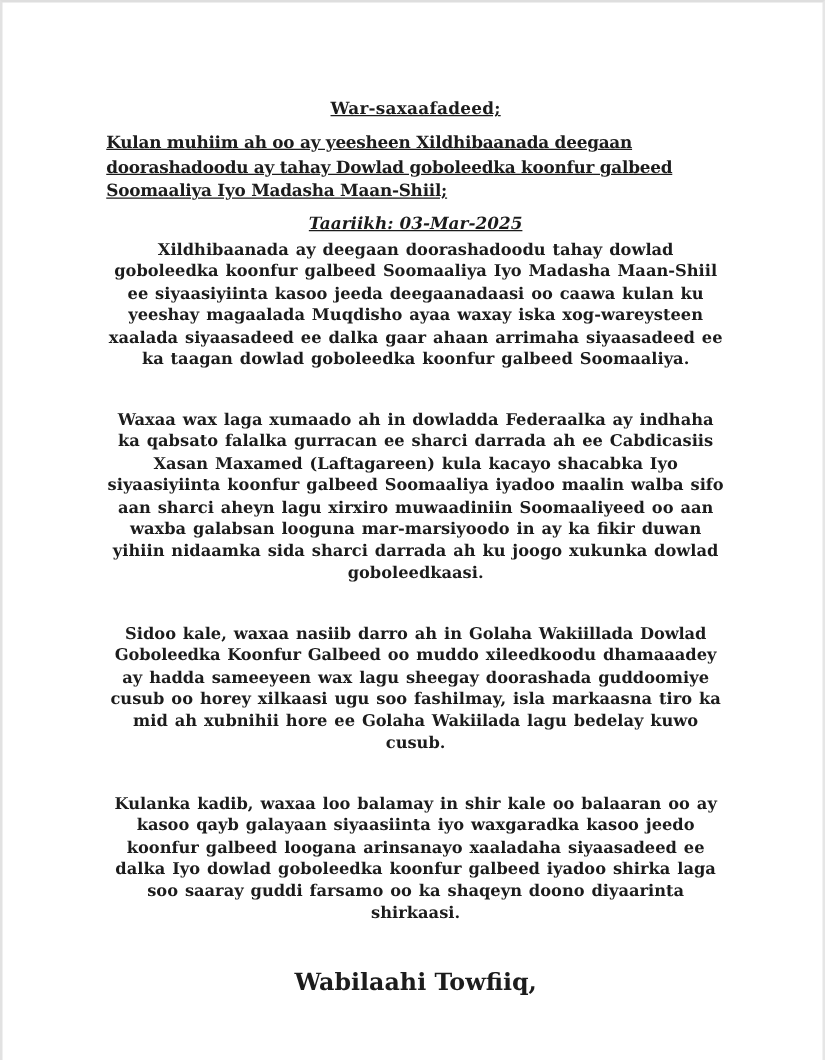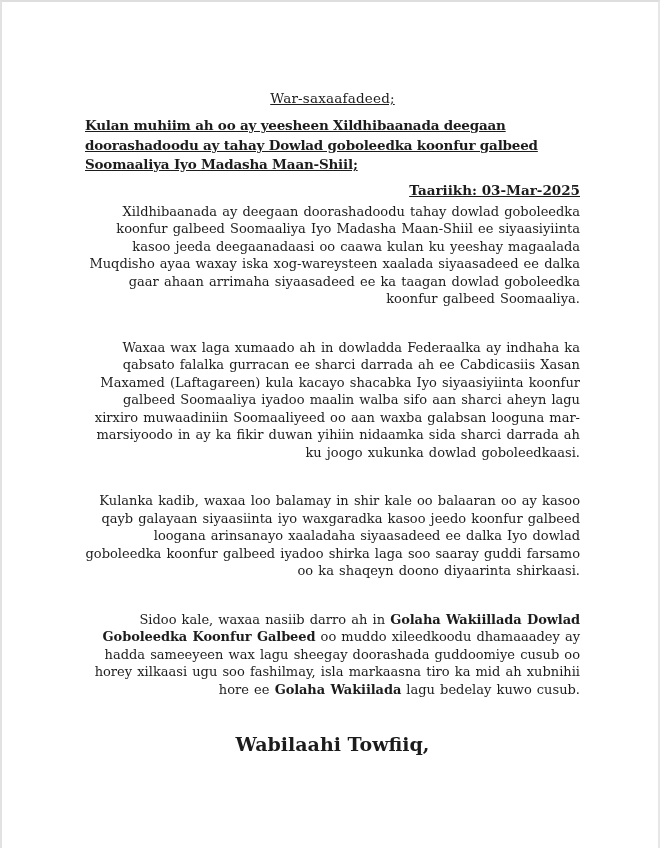--- a/index.html
+++ b/index.html
@@ -18,50 +18,52 @@
     border-right: 2px solid #e6e6e6;
     font-family: "DejaVu Serif", "Liberation Serif", serif;
     color: #1c1c1c;
     overflow: hidden;
   }
   .content {
     padding: 74px 78px 0 83px;
   }
   .doc-title {
     text-align: center;
-    font-weight: normal;
+    font-weight: bold;
     font-size: 13.5px;
     line-height: 20px;
     text-decoration: underline;
-    margin: 12px 0 8px 0;
+    margin: 1px 0 8px 0;
     letter-spacing: 0.2px;
   }
   .doc-heading {
     text-align: left;
     font-weight: bold;
     font-size: 13.5px;
     line-height: 19.5px;
     letter-spacing: -0.2px;
     text-decoration: underline;
     margin: 0 0 6px 0;
   }
   .doc-date {
-    text-align: right;
+    text-align: center;
     font-weight: bold;
     font-size: 13.5px;
     line-height: 19px;
     text-decoration: underline;
     margin: 0 0 3px 0;
+    font-style: italic;
   }
   .doc-paragraph {
     font-size: 13px;
     line-height: 17.5px;
-    text-align: right;
+    text-align: center;
     margin: 0 0 31px 0;
     word-spacing: 1px;
+    font-weight: bold;
   }
   .doc-paragraph b {
     letter-spacing: -0.1px;
   }
   .doc-closing {
     text-align: center;
     font-weight: bold;
     font-size: 19px;
     line-height: 18px;
     margin: 37px 0 0 0;
@@ -76,20 +78,20 @@
     <div class="doc-title">War-saxaafadeed;</div>
 
     <div class="doc-heading">Kulan muhiim ah oo ay yeesheen Xildhibaanada deegaan doorashadoodu ay tahay Dowlad goboleedka koonfur galbeed Soomaaliya Iyo Madasha Maan-Shiil;</div>
 
     <div class="doc-date">Taariikh: 03-Mar-2025</div>
 
     <p class="doc-paragraph"><span>Xildhibaanada ay deegaan doorashadoodu tahay dowlad goboleedka koonfur galbeed Soomaaliya Iyo Madasha Maan-Shiil ee siyaasiyiinta kasoo jeeda deegaanadaasi oo caawa kulan ku yeeshay magaalada Muqdisho ayaa waxay iska xog-wareysteen xaalada siyaasadeed ee dalka gaar ahaan arrimaha siyaasadeed ee ka taagan dowlad goboleedka koonfur galbeed Soomaaliya.</span></p>
 
     <p class="doc-paragraph"><span>Waxaa wax laga xumaado ah in dowladda Federaalka ay indhaha ka qabsato falalka gurracan ee sharci darrada ah ee Cabdicasiis Xasan Maxamed (Laftagareen) kula kacayo shacabka Iyo siyaasiyiinta koonfur galbeed Soomaaliya iyadoo maalin walba sifo aan sharci aheyn lagu xirxiro muwaadiniin Soomaaliyeed oo aan waxba galabsan looguna mar-marsiyoodo in ay ka fikir duwan yihiin nidaamka sida sharci darrada ah  ku joogo xukunka dowlad goboleedkaasi.</span></p>
 
+    <p class="doc-paragraph"><span>Sidoo kale, waxaa nasiib darro ah in </span><b>Golaha Wakiillada Dowlad Goboleedka Koonfur Galbeed</b><span> oo muddo xileedkoodu dhamaaadey ay hadda sameeyeen wax lagu sheegay doorashada guddoomiye cusub oo horey xilkaasi ugu soo fashilmay, isla markaasna tiro ka mid ah xubnihii hore ee </span><b>Golaha Wakiilada</b><span> lagu bedelay kuwo cusub.</span></p>
+
     <p class="doc-paragraph"><span>Kulanka kadib, waxaa loo balamay in shir kale oo balaaran oo ay kasoo qayb galayaan siyaasiinta iyo waxgaradka kasoo jeedo koonfur galbeed loogana arinsanayo xaaladaha siyaasadeed ee dalka Iyo dowlad goboleedka koonfur galbeed iyadoo shirka laga soo saaray guddi farsamo oo ka shaqeyn doono diyaarinta shirkaasi.</span></p>
-
-    <p class="doc-paragraph"><span>Sidoo kale, waxaa nasiib darro ah in </span><b>Golaha Wakiillada Dowlad Goboleedka Koonfur Galbeed</b><span> oo muddo xileedkoodu dhamaaadey ay hadda sameeyeen wax lagu sheegay doorashada guddoomiye cusub oo horey xilkaasi ugu soo fashilmay, isla markaasna tiro ka mid ah xubnihii hore ee </span><b>Golaha Wakiilada</b><span> lagu bedelay kuwo cusub.</span></p>
 
     <div class="doc-closing">Wabilaahi Towfiiq,</div>
 
   </div>
 </div>
 
 </body></html>

